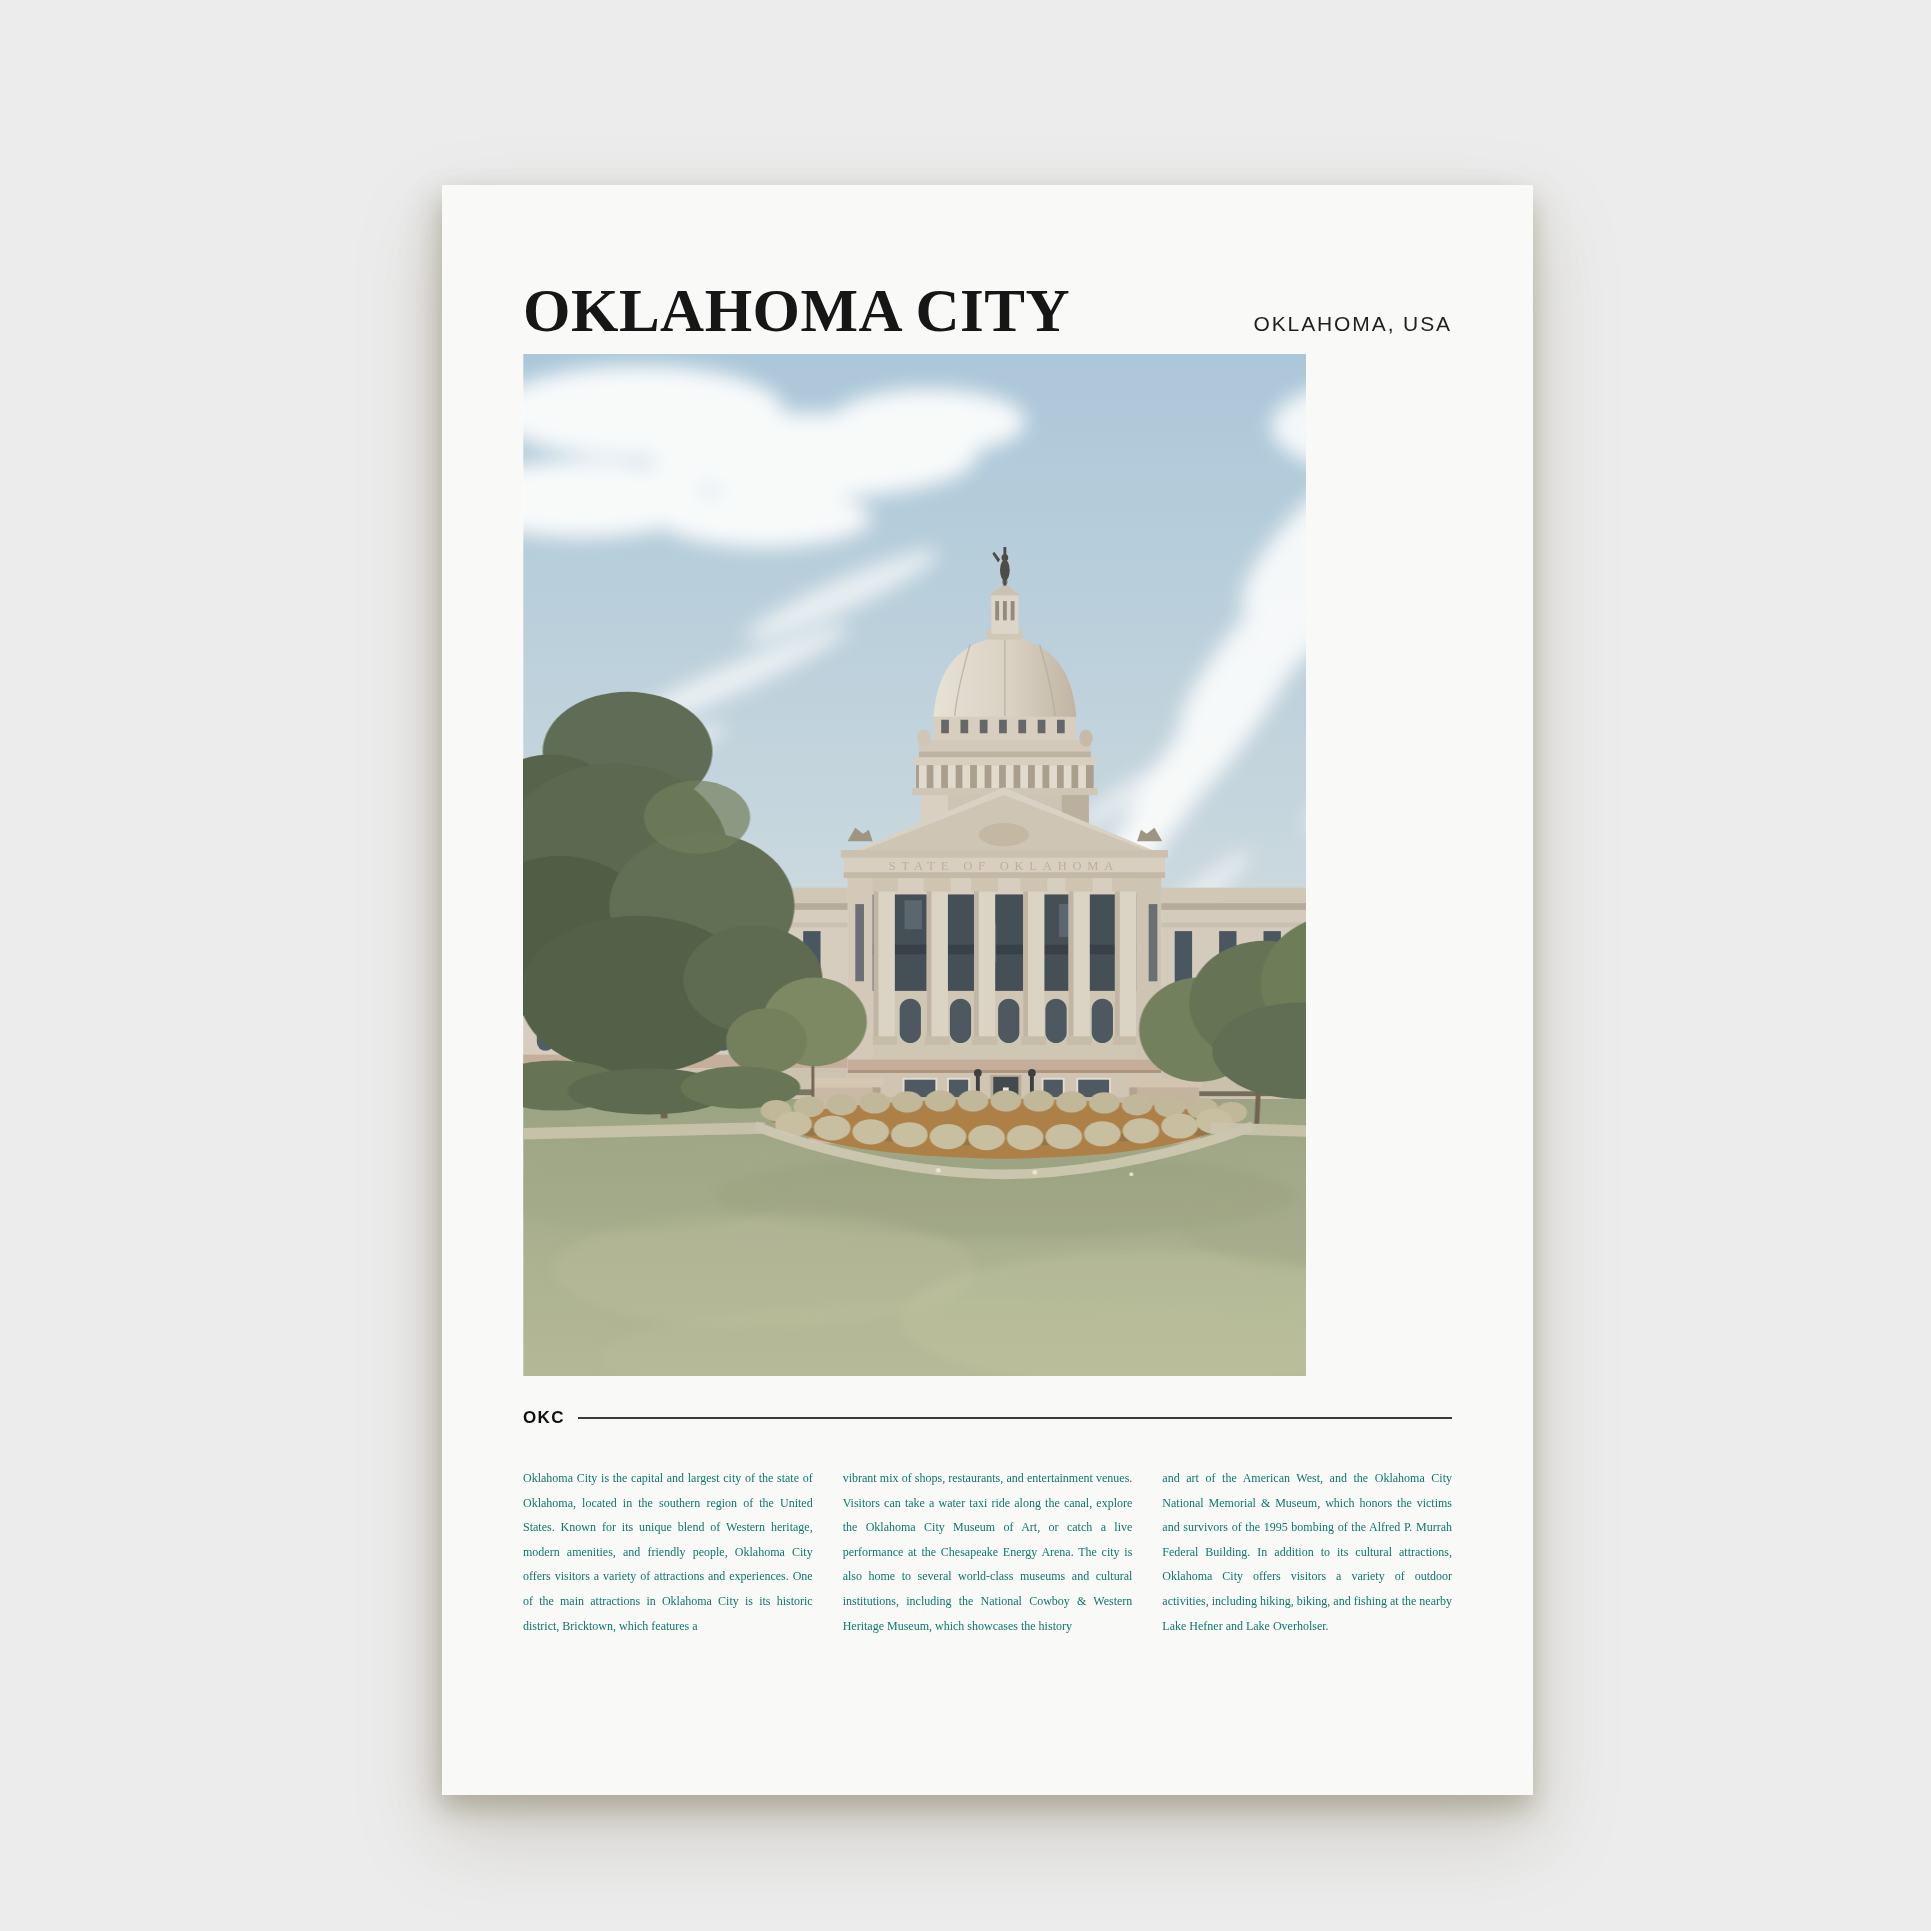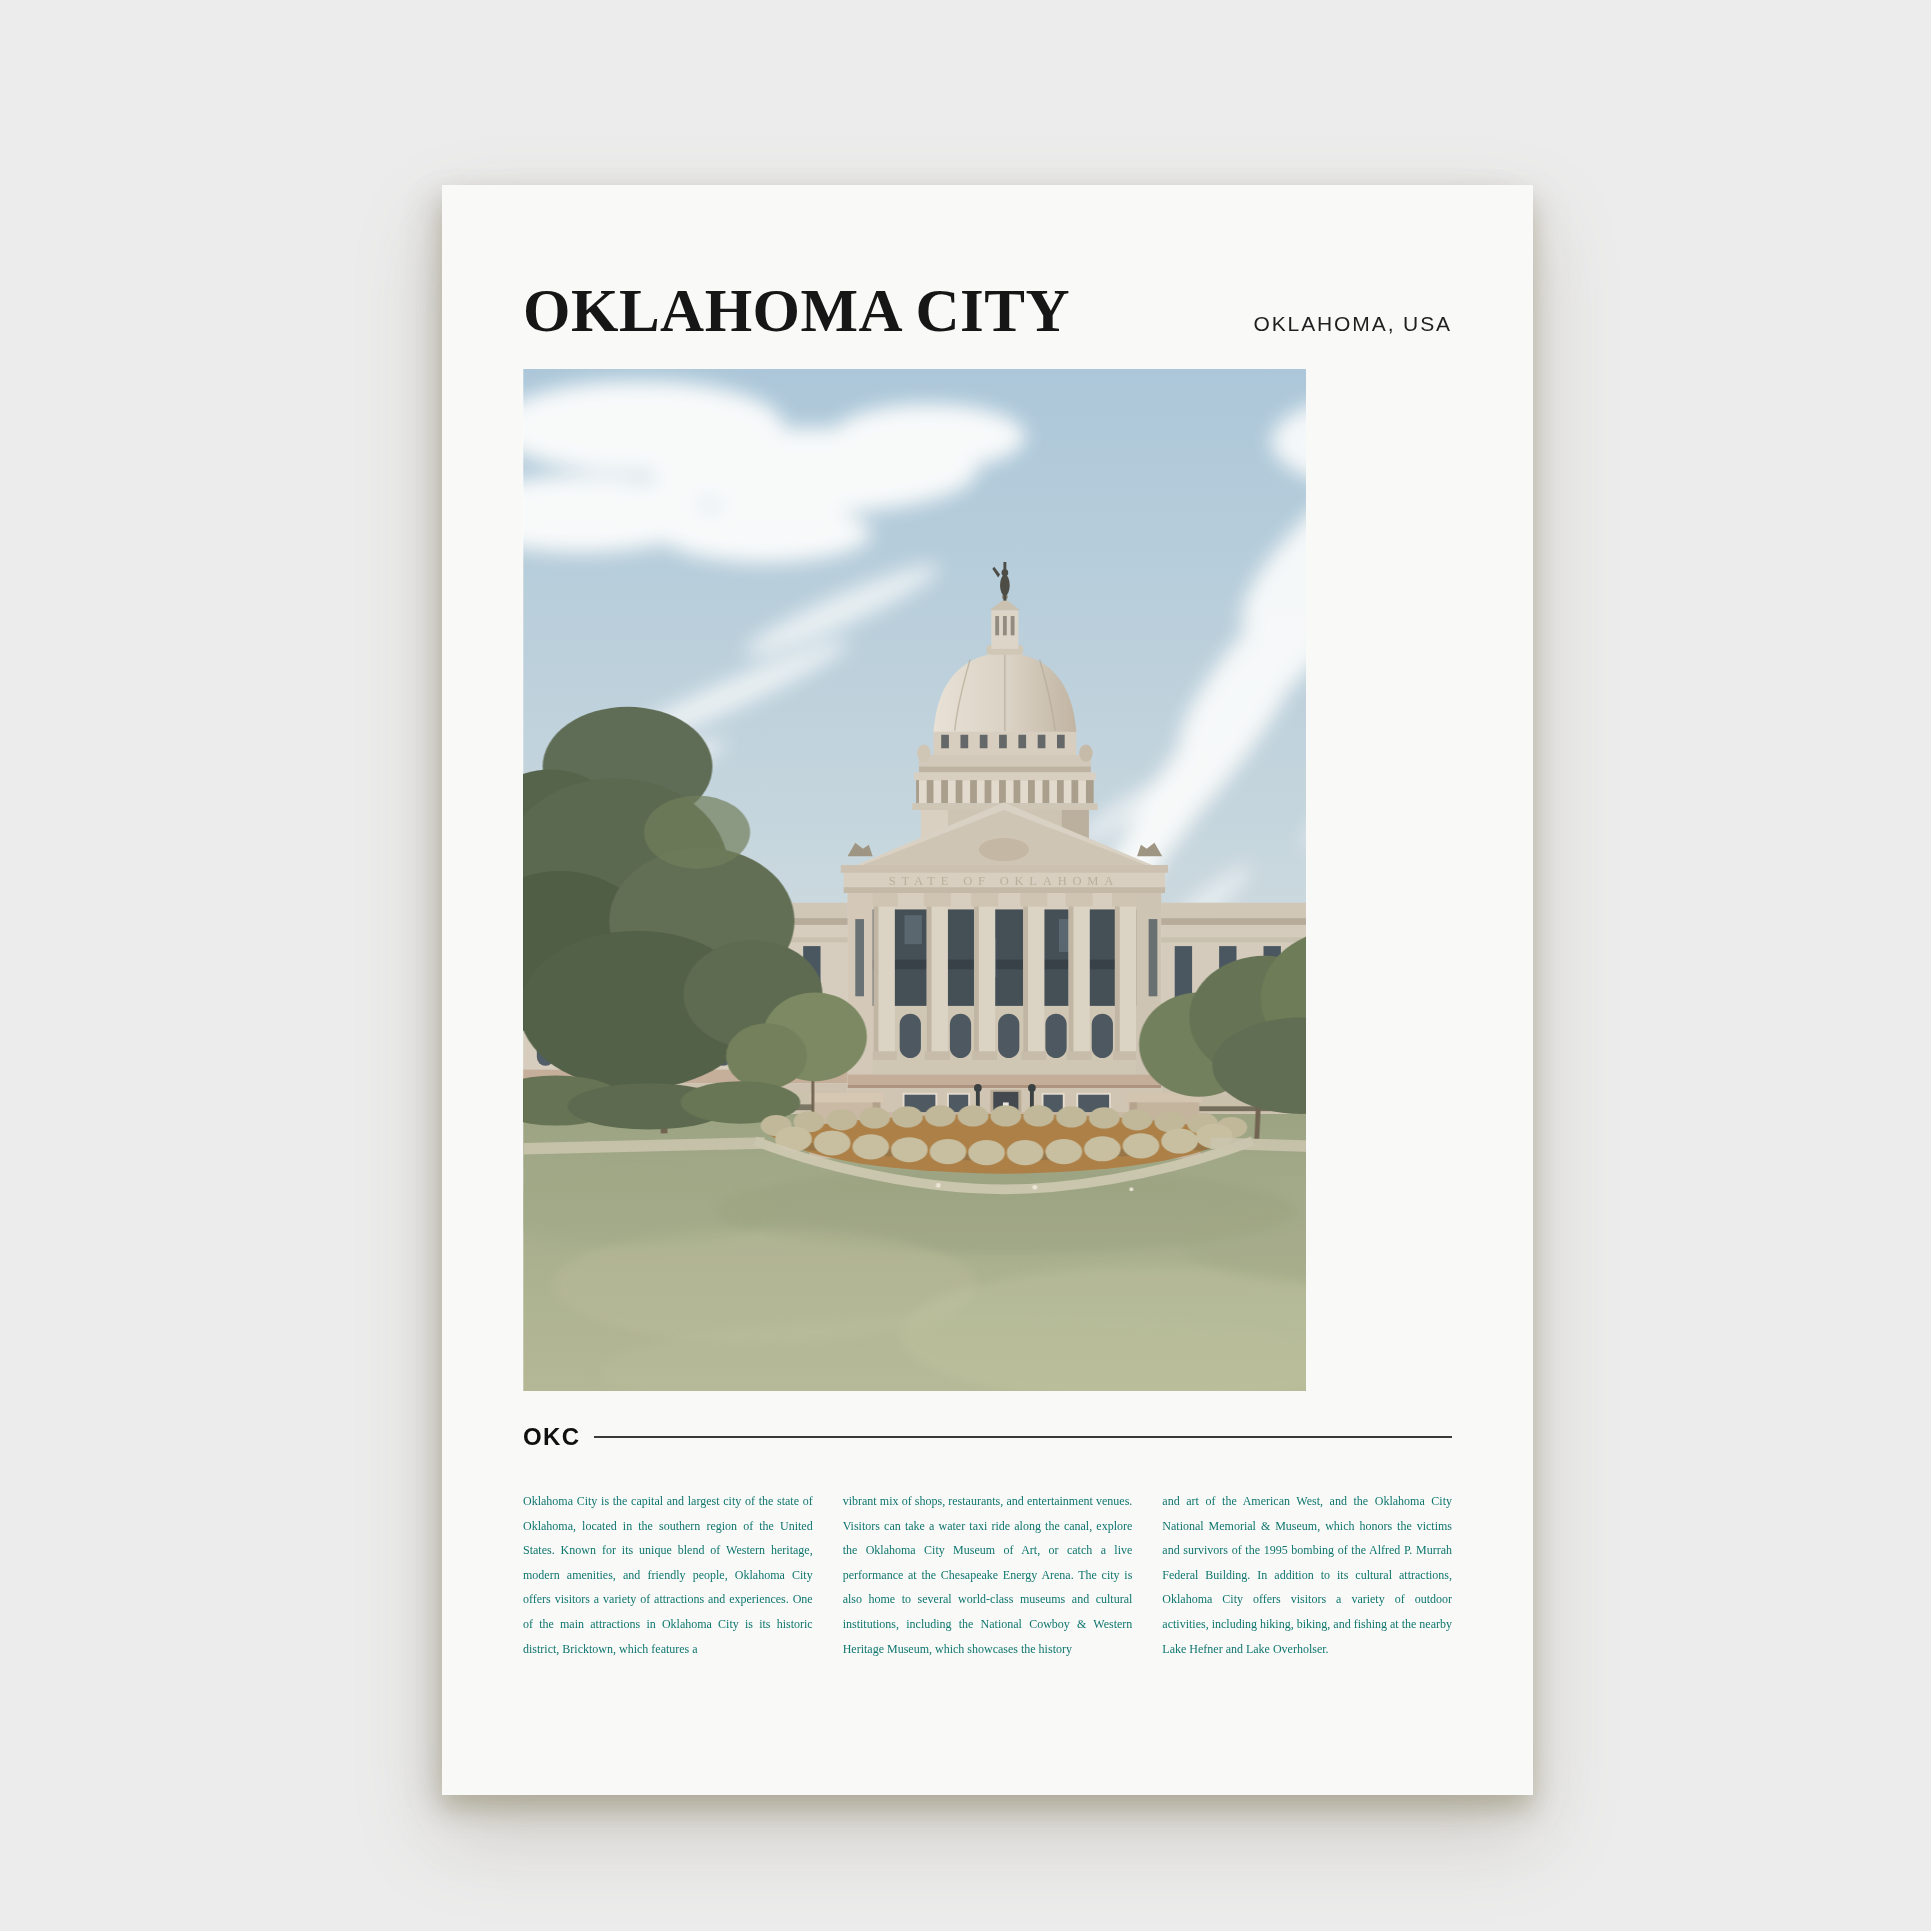--- a/index.html
+++ b/index.html
@@ -30,25 +30,25 @@
   }
   .city-title{
     margin:0;
     font-family:"Liberation Serif",serif;
     font-weight:700;font-size:61px;line-height:1;letter-spacing:0.5px;
     color:var(--ink);
   }
   .location-label{
     font-size:21px;letter-spacing:1.9px;color:#1f1f1f;white-space:nowrap;
   }
-  .photo-frame{margin-top:28px;width:783px;height:1022px;overflow:hidden;}
+  .photo-frame{margin-top:13px;width:783px;height:1022px;overflow:hidden;}
   .photo-frame svg{display:block;}
   .section-row{margin-top:32px;display:flex;align-items:center;}
   .section-label{
-    font-weight:700;font-size:24px;letter-spacing:1.4px;color:#101010;
+    font-weight:700;font-size:17px;letter-spacing:1.4px;color:#101010;
   }
   .section-rule{flex:1;height:2.9px;background:var(--rule);margin-left:13.5px;}
   .body-columns{margin-top:26px;display:flex;gap:30px;}
   .body-col{
     width:290px;
     font-family:"Liberation Serif",serif;
     font-size:12px;line-height:24.6px;color:#0f766e;
     text-align:justify;
   }
 </style>

